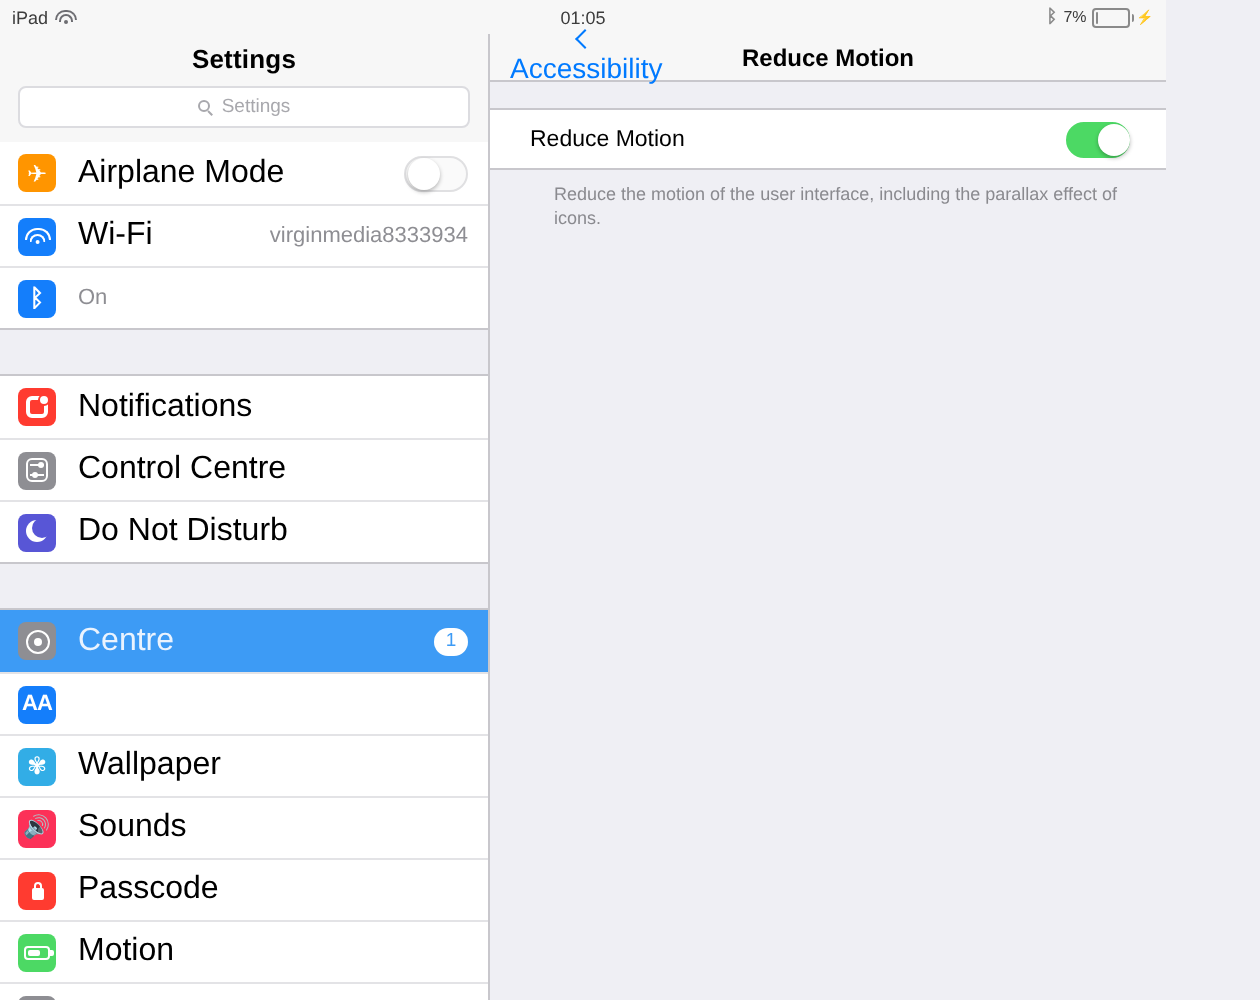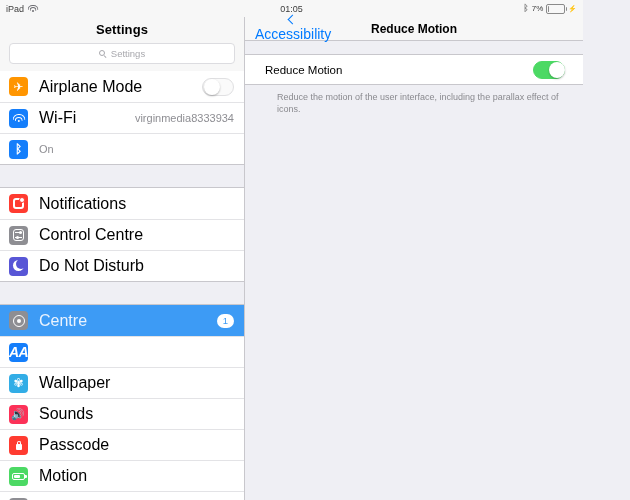--- a/index.html
+++ b/index.html
@@ -103,21 +103,21 @@
   .cc-g{width:11px;height:12px;border:1.4px solid #fff;border-radius:3px;position:relative;box-sizing:border-box;}
   .cc-g b{position:absolute;left:1px;width:7px;height:1.2px;background:#fff;}
   .cc-g b:nth-child(1){top:2.3px;}
   .cc-g b:nth-child(2){top:6.5px;}
   .cc-g s{position:absolute;width:3px;height:3px;border-radius:50%;background:#fff;}
   .cc-g s:nth-child(3){left:5px;top:1.4px;}
   .cc-g s:nth-child(4){left:1.5px;top:5.5px;}
   .moon-g{width:12px;height:12px;position:relative;}
   .moon-g:before{content:"";position:absolute;left:0;top:0;width:11px;height:11px;border-radius:50%;background:#fff;}
   .moon-g:after{content:"";position:absolute;left:3.5px;top:-1.5px;width:10px;height:10px;border-radius:50%;background:#5856d6;}
-  .aa-g{font-size:14px;font-weight:bold;letter-spacing:-.5px;font-style:italic;}
+  .aa-g{font-size:11px;font-weight:bold;letter-spacing:-.5px;}
   .flower-g{font-size:12px;line-height:1;}
   .snd-g{font-size:11px;line-height:1;}
   .lock-g{width:8px;height:9px;position:relative;}
   .lock-g:before{content:"";position:absolute;left:1px;top:3px;width:6px;height:6px;background:#fff;border-radius:1px;}
   .lock-g:after{content:"";position:absolute;left:2px;top:0px;width:4px;height:4px;border:1.3px solid #fff;border-bottom:none;border-radius:3px 3px 0 0;box-sizing:border-box;}
   .battico-g{width:13px;height:7px;border:1.3px solid #fff;border-radius:2px;position:relative;box-sizing:border-box;}
   .battico-g:after{content:"";position:absolute;right:-3px;top:1.6px;width:1.6px;height:2.6px;background:#fff;border-radius:0 1px 1px 0;}
   .battico-g:before{content:"";position:absolute;left:1px;top:1px;bottom:1px;right:4px;background:#fff;border-radius:1px;}
   .gear-g{width:14px;height:14px;position:relative;}
   .gear-g:before{content:"";position:absolute;left:1px;top:1px;width:12px;height:12px;border:1.6px solid #fff;border-radius:50%;box-sizing:border-box;}

